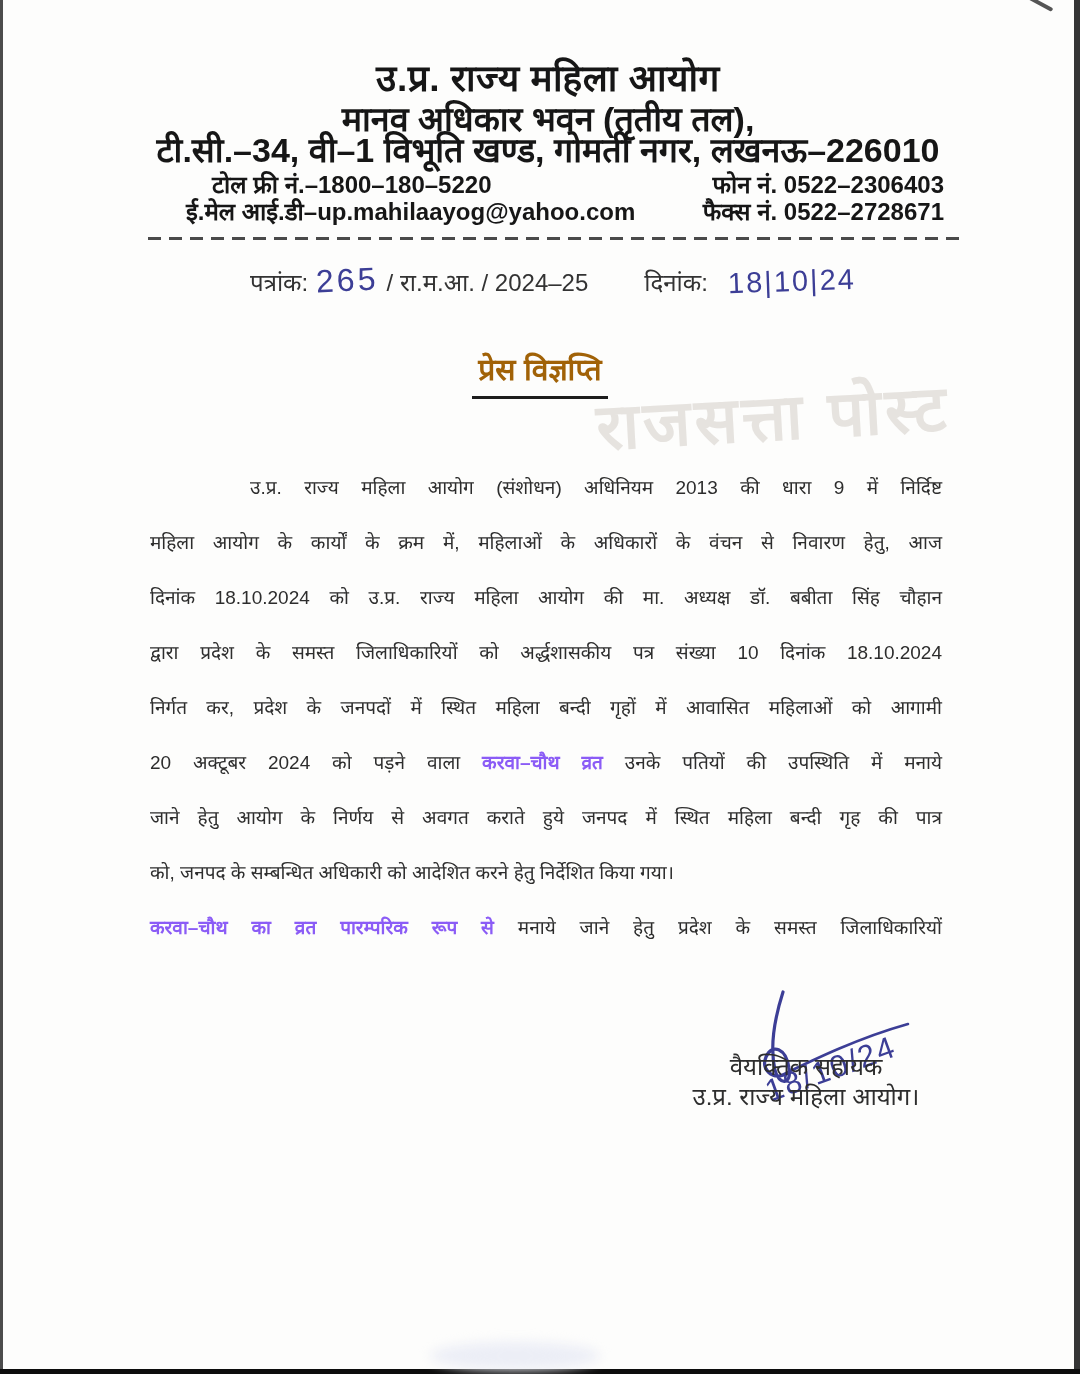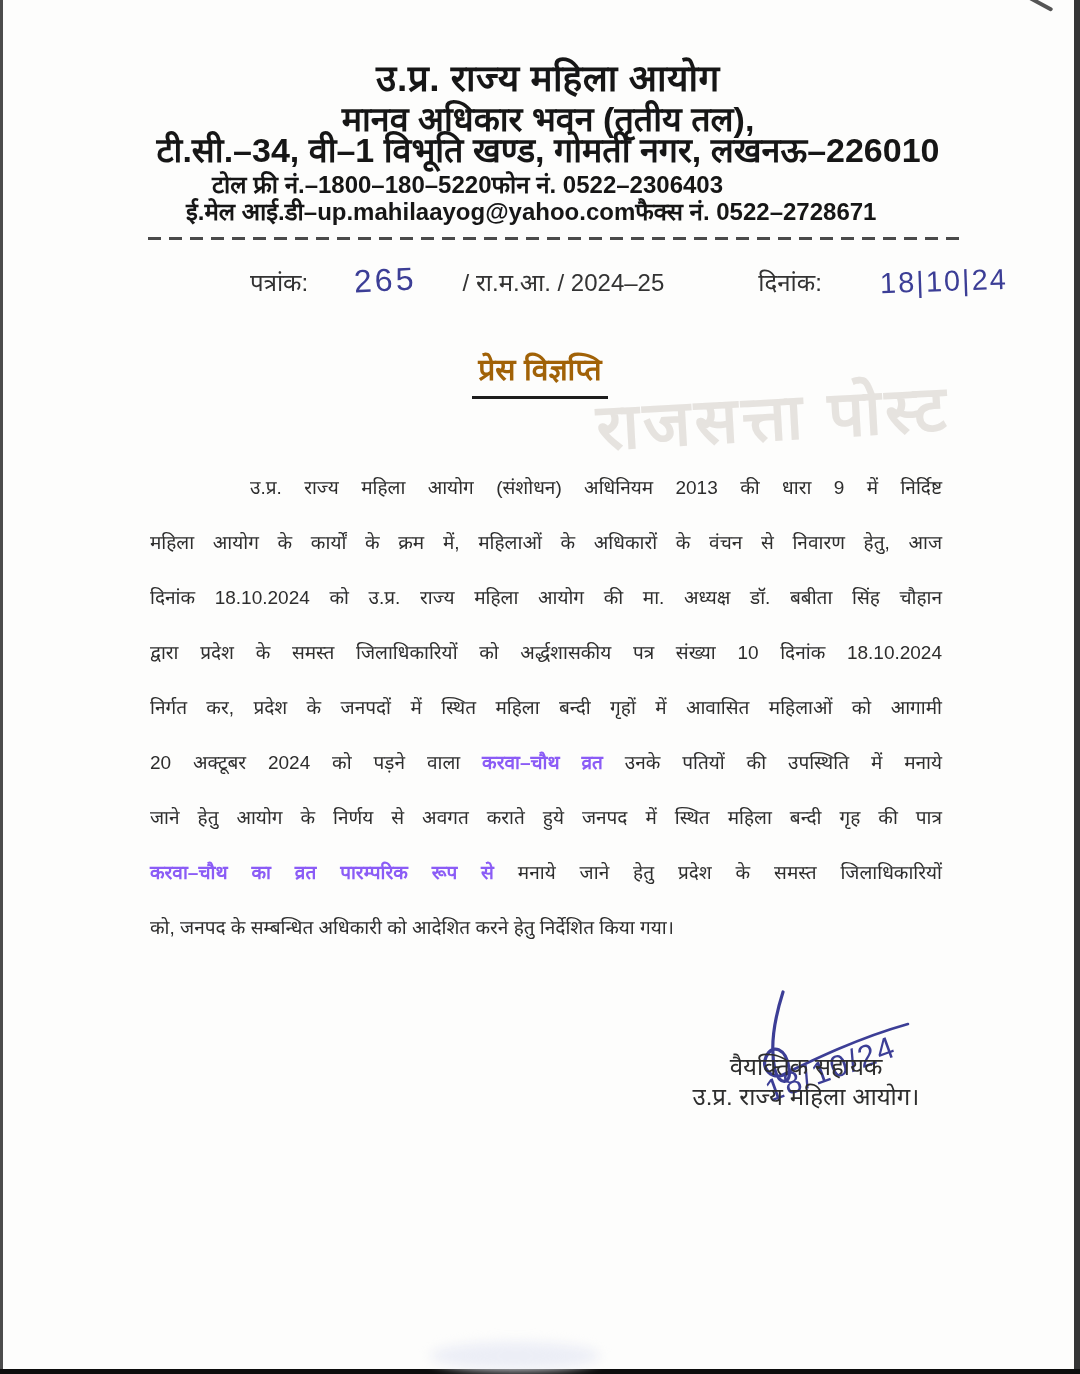--- a/index.html
+++ b/index.html
@@ -18,29 +18,29 @@
   .edge-right { position:absolute; right:0; top:0; width:6px; height:100%; background:#353535; }
   .edge-bottom{ position:absolute; left:0; bottom:0; width:100%; height:5px; background:#0d0d0d; }
   .corner-mark{ position:absolute; left:1028px; top:2px; width:26px; height:4px; background:#555;
                 transform:rotate(28deg); border-radius:2px; }
 
   
   .header { position:absolute; top:54px; left:8px; width:100%; text-align:center; color:#161616; }
   .org-name { font-size:37px; font-weight:700; line-height:50px; letter-spacing:0.5px; }
   .addr { font-size:34px; font-weight:700; line-height:31px; }
   .contacts { width:758px; margin:5px 0 0 178px; font-size:24px; font-weight:700; text-align:left; }
-  .contact-row { display:flex; line-height:27px; }
+  .contact-row { display:flex; justify-content:space-between; line-height:27px; }
   .contact-row .pad { padding-left:26px; }
 
   .divider { position:absolute; top:237px; left:148px; width:812px; height:3px;
              background:repeating-linear-gradient(90deg,#4a4a4a 0 13px,transparent 13px 21px); }
 
   
   .ref-row { position:absolute; top:262px; left:250px; display:flex; align-items:baseline;
-             font-size:24px; color:#333; white-space:nowrap;gap:38px; }
+             font-size:24px; color:#333; white-space:nowrap; }
   .hand { color:#3c3e96; font-weight:400; }
   .hand-no { font-size:32px; letter-spacing:3px; margin:0 8px; transform:rotate(-3deg); display:inline-block; }
   .ref-date-label { margin-left:56px; }
   .hand-date { font-size:29px; letter-spacing:2px; margin-left:20px; transform:rotate(-2deg); display:inline-block; }
 
   
   .title-wrap { position:absolute; top:348px; left:0; width:100%; text-align:center; }
   .title { display:inline-block; font-size:30px; font-weight:700; color:#a16207;
            border-bottom:3px solid #1d1d1d; padding:0 6px 7px; }
 
@@ -107,22 +107,22 @@
   <div class="watermark">राजसत्ता पोस्ट</div>
 
   <div class="body-par">
       <div class="body-line indent">उ.प्र. राज्य महिला आयोग (संशोधन) अधिनियम 2013 की धारा 9 में निर्दिष्ट</div>
       <div class="body-line">महिला आयोग के कार्यों के क्रम में, महिलाओं के अधिकारों के वंचन से निवारण हेतु, आज</div>
       <div class="body-line">दिनांक 18.10.2024 को उ.प्र. राज्य महिला आयोग की मा. अध्यक्ष डॉ. बबीता सिंह चौहान</div>
       <div class="body-line">द्वारा प्रदेश के समस्त जिलाधिकारियों को अर्द्धशासकीय पत्र संख्या 10 दिनांक 18.10.2024</div>
       <div class="body-line">निर्गत कर, प्रदेश के जनपदों में स्थित महिला बन्दी गृहों में आवासित महिलाओं को आगामी</div>
       <div class="body-line">20 अक्टूबर 2024 को पड़ने वाला <b>करवा–चौथ व्रत</b> उनके पतियों की उपस्थिति में मनाये</div>
       <div class="body-line">जाने हेतु आयोग के निर्णय से अवगत कराते हुये जनपद में स्थित महिला बन्दी गृह की पात्र</div>
+      <div class="body-line last">को, जनपद के सम्बन्धित अधिकारी को आदेशित करने हेतु निर्देशित किया गया।</div>
       <div class="body-line"><b>करवा–चौथ का व्रत पारम्परिक रूप से</b> मनाये जाने हेतु प्रदेश के समस्त जिलाधिकारियों</div>
-      <div class="body-line last">को, जनपद के सम्बन्धित अधिकारी को आदेशित करने हेतु निर्देशित किया गया।</div>
     </div>
 
   <svg class="sig-svg" width="220" height="140" viewBox="0 0 220 140" xmlns="http://www.w3.org/2000/svg">
     <path d="M 55,6 C 48,28 41,58 47,84 C 51,100 64,99 61,82 C 58,62 44,57 38,71 C 33,83 43,93 56,89" fill="none" stroke="#3c3e96" stroke-width="3.2" stroke-linecap="round"></path>
     <path d="M 52,90 C 85,74 130,52 180,38" fill="none" stroke="#3c3e96" stroke-width="2.6" stroke-linecap="round"></path>
     <text x="42" y="116" transform="rotate(-20 42 116)" fill="#3c3e96" font-size="31" font-family="Liberation Sans, sans-serif" letter-spacing="2">18/10/24</text>
   </svg>
 
   <div class="sig-block">
     <div>वैयक्तिक सहायक</div>

